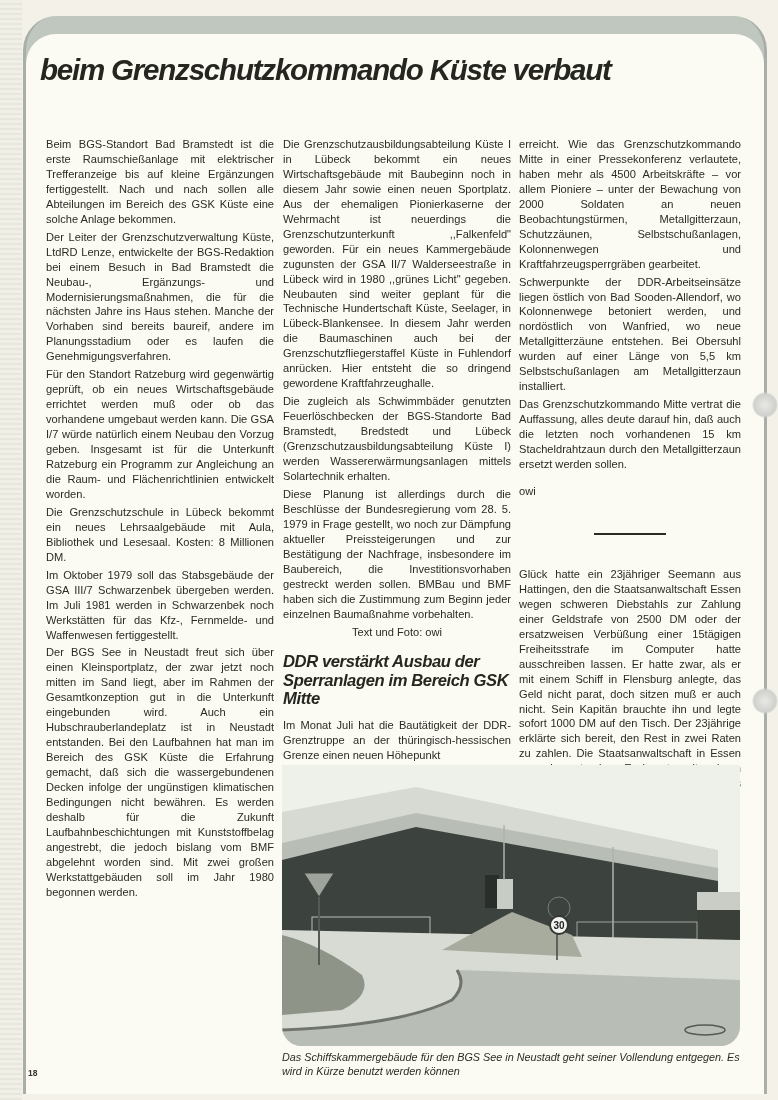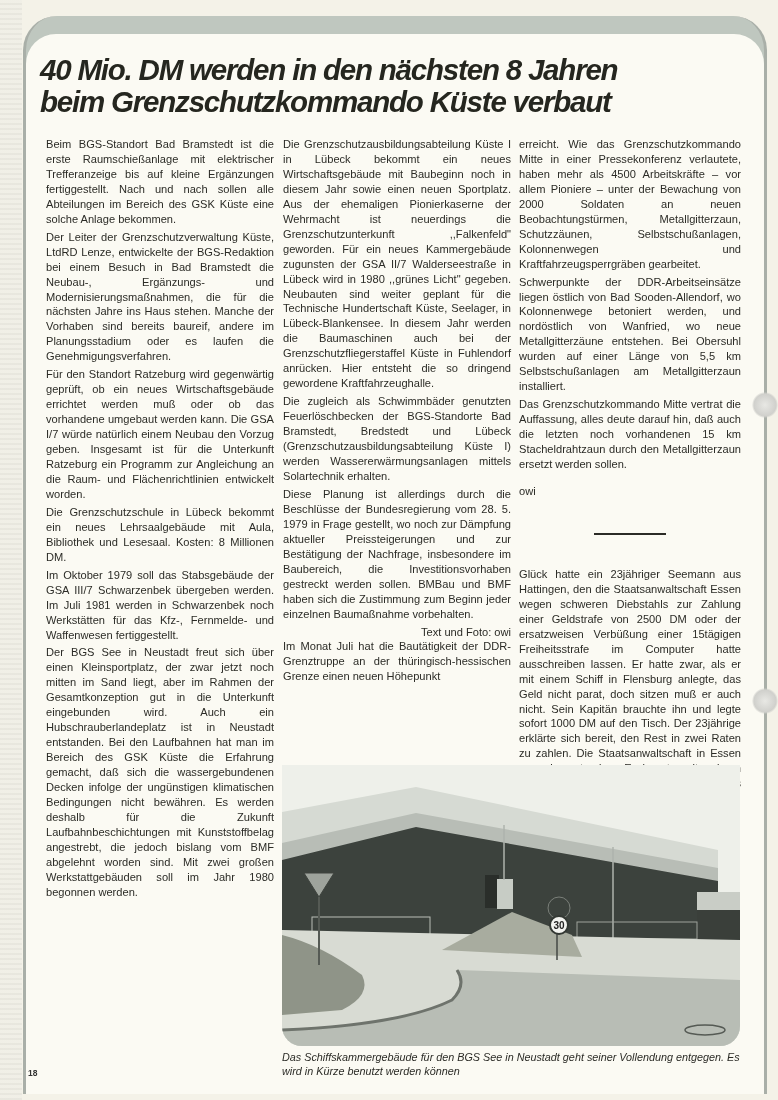--- a/index.html
+++ b/index.html
@@ -38,21 +38,21 @@
     .col {
       position: absolute; top: 137px;
       font-size: 11.1px; line-height: 14.95px;
       text-align: justify;
       hyphens: manual;
     }
     .col p { margin-bottom: 3px; }
     .col1 { left: 46px; width: 228px; }
     .col2 { left: 283px; width: 228px; }
     .col3 { left: 519px; width: 222px; }
-    .credit { display: flex; justify-content: flex-end; }
+    .credit { display: flex; justify-content: center; }
     .subhead {
       font-weight: bold; font-style: italic;
       font-size: 16.6px; line-height: 18.5px;
       letter-spacing: -0.4px;
       margin-top: 14px; margin-bottom: 9px;
       text-align: left;
       color: #25261f;
     }
     .separator {
       width: 72px; height: 2px; background: #2b2b26;
@@ -83,41 +83,41 @@
 </head>
 <body>
 
 <div class="page-edge-left"></div>
 
 <div class="frame">
   <div class="frame-inner"></div>
 </div>
 
 <h1 class="headline">
-  <div>40 Mio. DM werden in den nächsten 8 Jahren</div>
   <div>beim Grenzschutzkommando Küste verbaut</div>
 </h1>
 
 <div class="col col1">
   <p>Beim BGS-Standort Bad Bramstedt ist die erste Raumschießanlage mit elektrischer Trefferanzeige bis auf kleine Ergänzungen fertiggestellt. Nach und nach sollen alle Abteilungen im Bereich des GSK Küste eine solche Anlage bekommen.</p>
   <p>Der Leiter der Grenzschutzverwaltung Küste, LtdRD Lenze, entwickelte der BGS-Redaktion bei einem Besuch in Bad Bramstedt die Neubau-, Ergänzungs- und Modernisierungsmaßnahmen, die für die nächsten Jahre ins Haus stehen. Manche der Vorhaben sind bereits baureif, andere im Planungsstadium oder es laufen die Genehmigungsverfahren.</p>
   <p>Für den Standort Ratzeburg wird gegenwärtig geprüft, ob ein neues Wirtschaftsgebäude errichtet werden muß oder ob das vorhandene umgebaut werden kann. Die GSA I/7 würde natürlich einem Neubau den Vorzug geben. Insgesamt ist für die Unterkunft Ratzeburg ein Programm zur Angleichung an die Raum- und Flächenrichtlinien entwickelt worden.</p>
   <p>Die Grenzschutzschule in Lübeck bekommt ein neues Lehrsaalgebäude mit Aula, Bibliothek und Lesesaal. Kosten: 8 Millionen DM.</p>
   <p>Im Oktober 1979 soll das Stabsgebäude der GSA III/7 Schwarzenbek übergeben werden. Im Juli 1981 werden in Schwarzenbek noch Werkstätten für das Kfz-, Fernmelde- und Waffenwesen fertiggestellt.</p>
   <p>Der BGS See in Neustadt freut sich über einen Kleinsportplatz, der zwar jetzt noch mitten im Sand liegt, aber im Rahmen der Gesamtkonzeption gut in die Unterkunft eingebunden wird. Auch ein Hubschrauberlandeplatz ist in Neustadt entstanden. Bei den Laufbahnen hat man im Bereich des GSK Küste die Erfahrung gemacht, daß sich die wassergebundenen Decken infolge der ungünstigen klimatischen Bedingungen nicht bewähren. Es werden deshalb für die Zukunft Laufbahnbeschichtungen mit Kunststoffbelag angestrebt, die jedoch bislang vom BMF abgelehnt worden sind. Mit zwei großen Werkstattgebäuden soll im Jahr 1980 begonnen werden.</p>
 </div>
 
 <div class="col col2">
   <p>Die Grenzschutzausbildungsabteilung Küste I in Lübeck bekommt ein neues Wirtschaftsgebäude mit Baubeginn noch in diesem Jahr sowie einen neuen Sportplatz. Aus der ehemaligen Pionierkaserne der Wehrmacht ist neuerdings die Grenzschutzunterkunft ,,Falkenfeld" geworden. Für ein neues Kammergebäude zugunsten der GSA II/7 Walderseestraße in Lübeck wird in 1980 ,,grünes Licht" gegeben. Neubauten sind weiter geplant für die Technische Hundertschaft Küste, Seelager, in Lübeck-Blankensee. In diesem Jahr werden die Baumaschinen auch bei der Grenzschutzfliegerstaffel Küste in Fuhlendorf anrücken. Hier entsteht die so dringend gewordene Kraftfahrzeughalle.</p>
   <p>Die zugleich als Schwimmbäder genutzten Feuerlöschbecken der BGS-Standorte Bad Bramstedt, Bredstedt und Lübeck (Grenzschutzausbildungsabteilung Küste I) werden Wassererwärmungsanlagen mittels Solartechnik erhalten.</p>
   <p>Diese Planung ist allerdings durch die Beschlüsse der Bundesregierung vom 28. 5. 1979 in Frage gestellt, wo noch zur Dämpfung aktueller Preissteigerungen und zur Bestätigung der Nachfrage, insbesondere im Baubereich, die Investitionsvorhaben gestreckt werden sollen. BMBau und BMF haben sich die Zustimmung zum Beginn jeder einzelnen Baumaßnahme vorbehalten.</p>
   <div class="credit">
     <span></span>
     <span>Text und Foto: owi</span>
   </div>
+  <h2 class="subhead">DDR verstärkt Ausbau der Sperranlagen im Bereich GSK Mitte</h2>
   <p>Im Monat Juli hat die Bautätigkeit der DDR-Grenztruppe an der thüringisch-hessischen Grenze einen neuen Höhepunkt</p>
 </div>
 
 <div class="col col3">
   <p>erreicht. Wie das Grenzschutzkommando Mitte in einer Pressekonferenz verlautete, haben mehr als 4500 Arbeitskräfte – vor allem Pioniere – unter der Bewachung von 2000 Soldaten an neuen Beobachtungstürmen, Metallgitterzaun, Schutzzäunen, Selbstschußanlagen, Kolonnenwegen und Kraftfahrzeugsperrgräben gearbeitet.</p>
   <p>Schwerpunkte der DDR-Arbeitseinsätze liegen östlich von Bad Sooden-Allendorf, wo Kolonnenwege betoniert werden, und nordöstlich von Wanfried, wo neue Metallgitterzäune entstehen. Bei Obersuhl wurden auf einer Länge von 5,5 km Selbstschußanlagen am Metallgitterzaun installiert.</p>
   <p style="margin-bottom:12px">Das Grenzschutzkommando Mitte vertrat die Auffassung, alles deute darauf hin, daß auch die letzten noch vorhandenen 15 km Stacheldrahtzaun durch den Metallgitterzaun ersetzt werden sollen.</p>
   <div class="right">owi</div>
   <div class="separator"></div>
   <p style="margin-bottom:0">Glück hatte ein 23jähriger Seemann aus Hattingen, den die Staatsanwaltschaft Essen wegen schweren Diebstahls zur Zahlung einer Geldstrafe von 2500 DM oder der ersatzweisen Verbüßung einer 15tägigen Freiheitsstrafe im Computer hatte ausschreiben lassen. Er hatte zwar, als er mit einem Schiff in Flensburg anlegte, das Geld nicht parat, doch sitzen muß er auch nicht. Sein Kapitän brauchte ihn und legte sofort 1000 DM auf den Tisch. Der 23jährige erklärte sich bereit, den Rest in zwei Raten zu zahlen. Die Staatsanwaltschaft in Essen war einverstanden. Er konnte mit seinem Schiff den Hafen verlassen, wie das Grenzschutzamt Flensburg mitteilte.</p>

